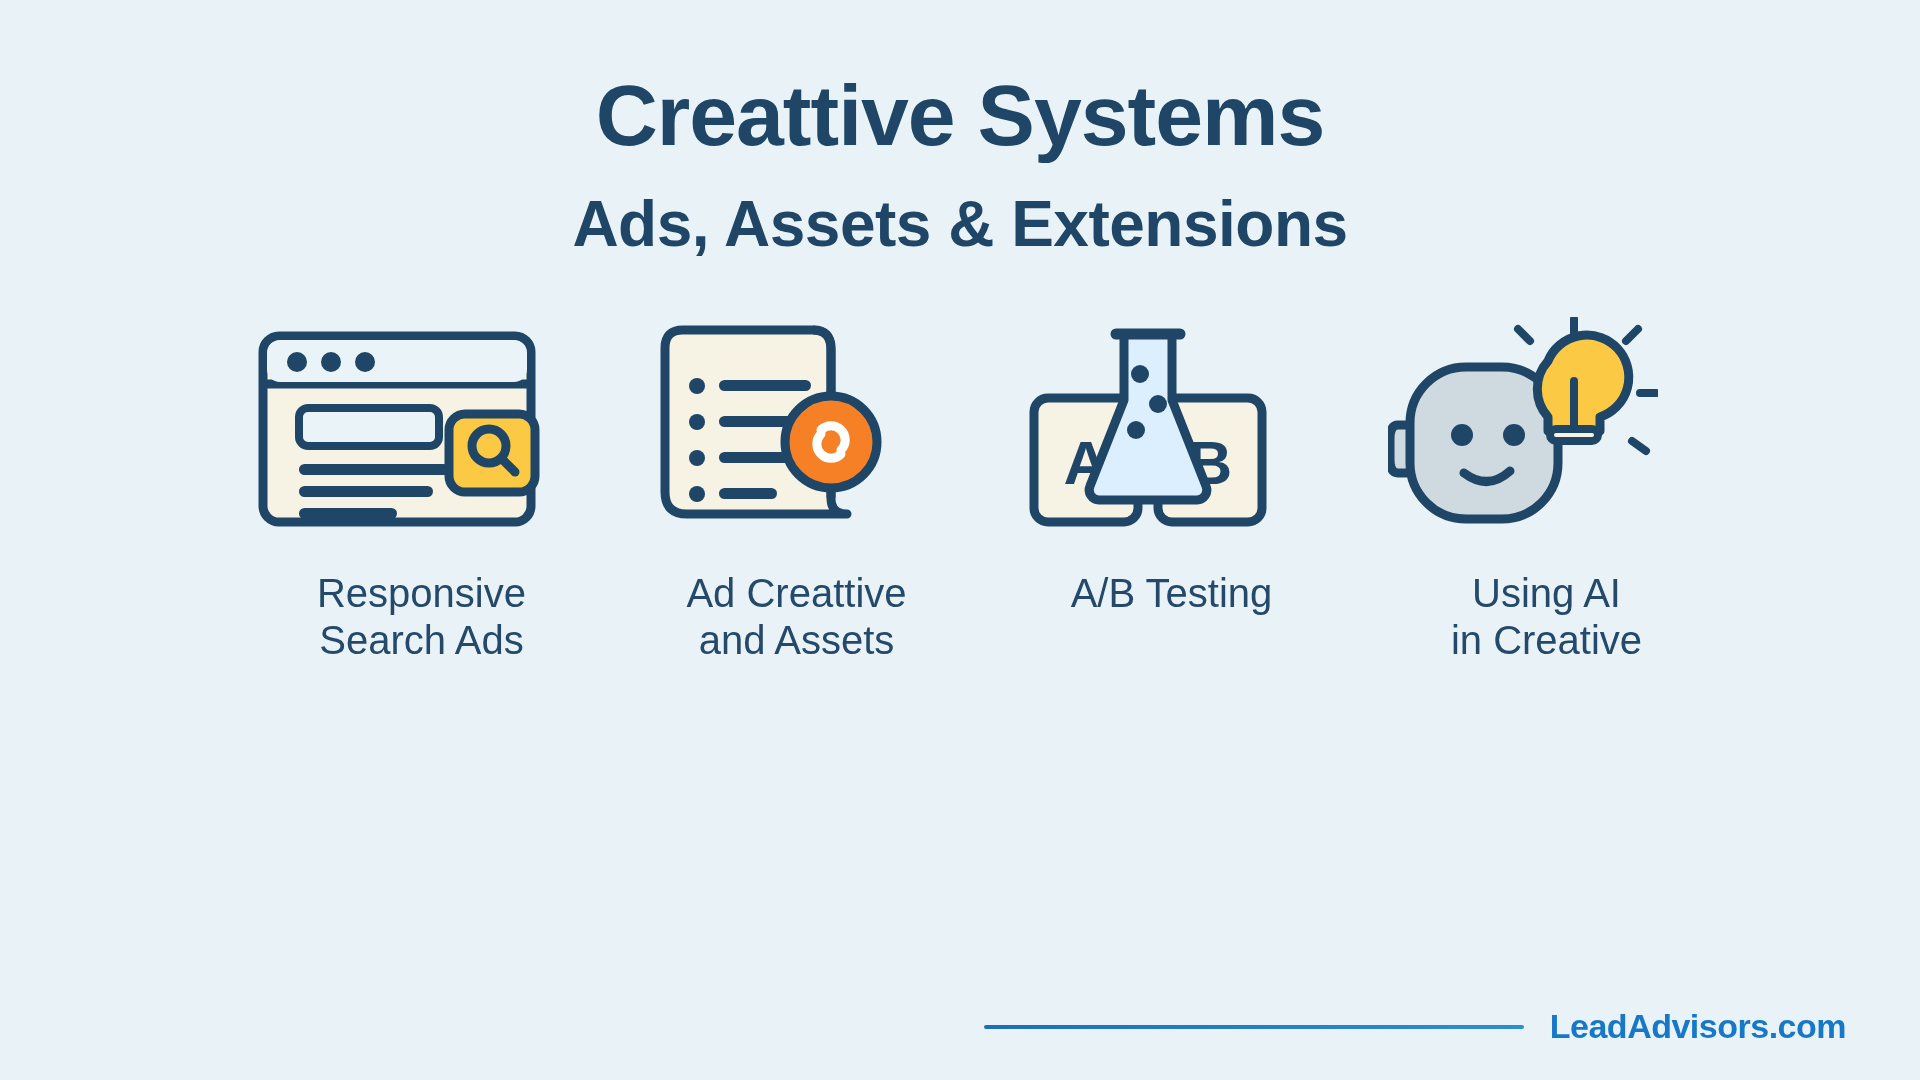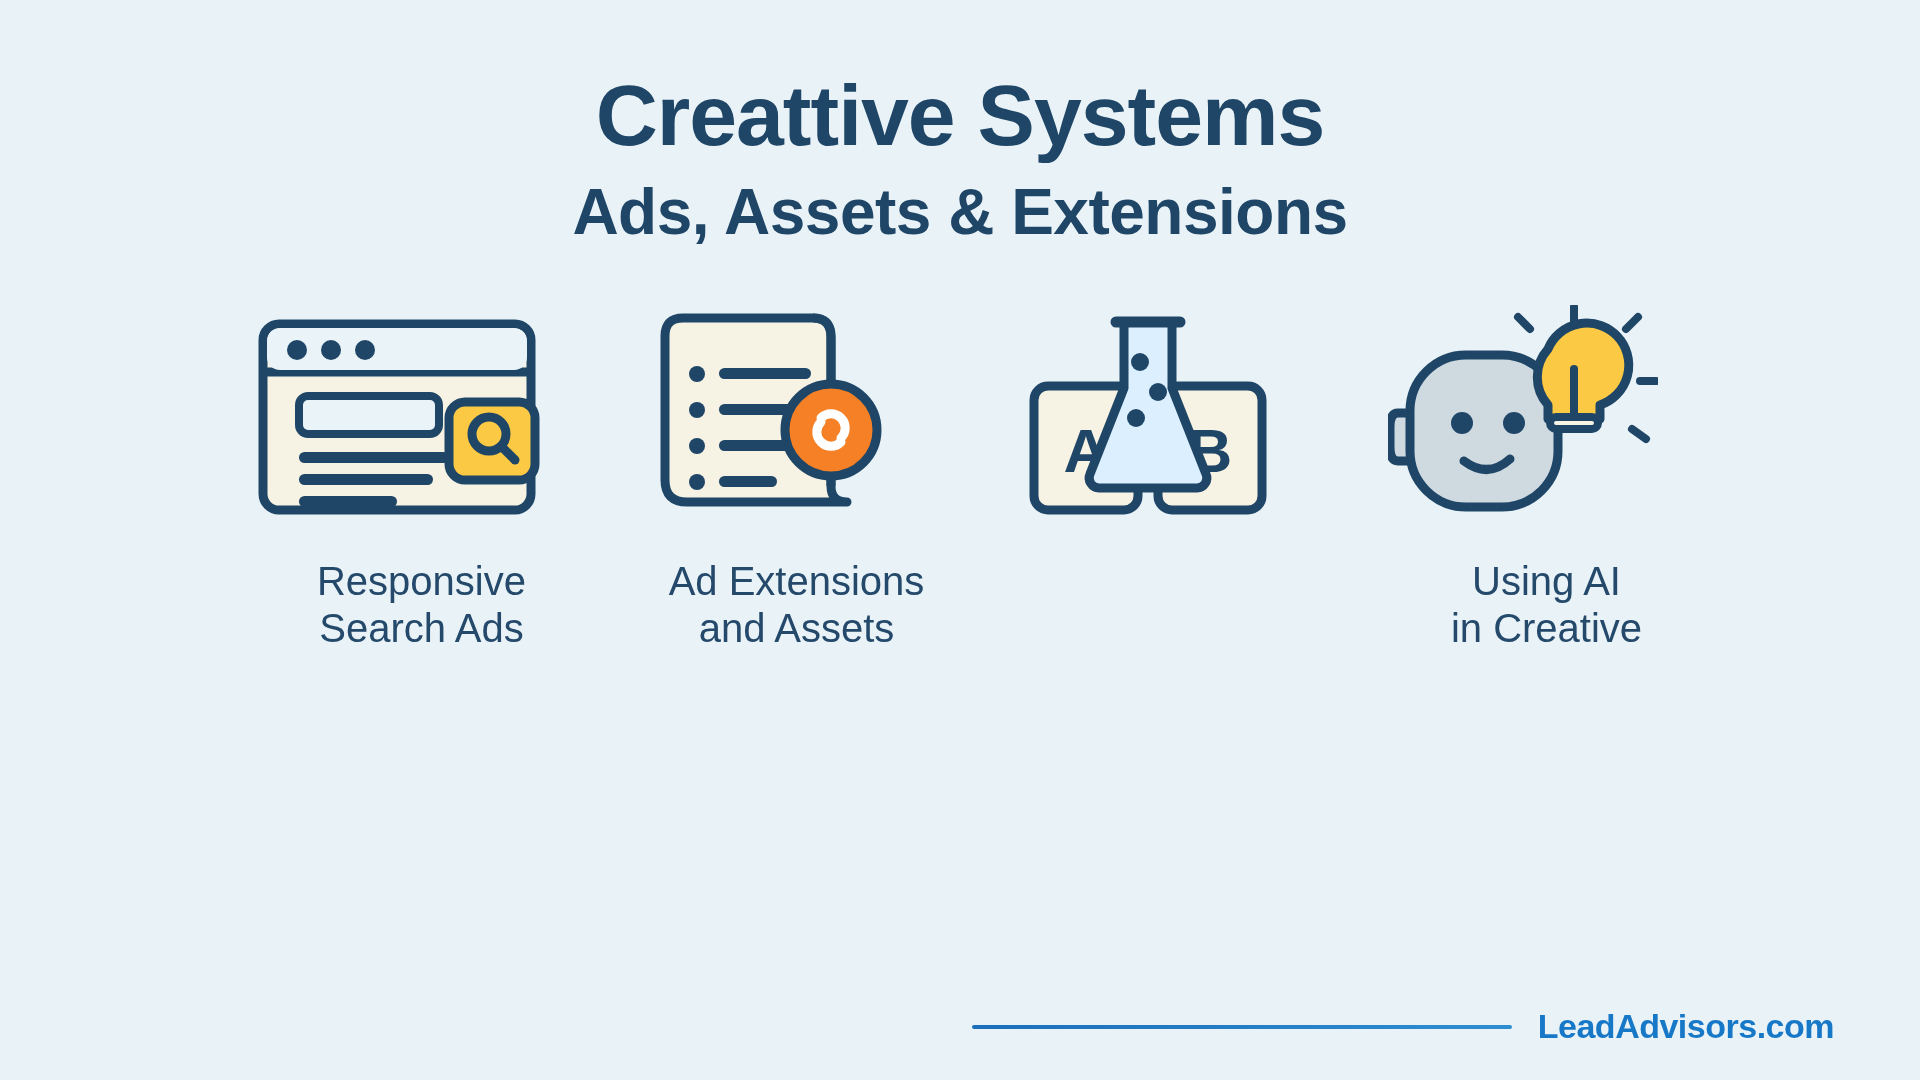--- a/index.html
+++ b/index.html
@@ -17,21 +17,21 @@
   .title{
     margin-top:72px;
     font-size:86px;
     font-weight:700;
     color:#1f4667;
     letter-spacing:-1px;
     line-height:1.0;
     text-align:center;
   }
   .subtitle{
-    margin-top:22px;
+    margin-top:34px;
     font-size:64px;
     font-weight:700;
     color:#1f4667;
     letter-spacing:-0.5px;
     line-height:1.0;
     text-align:center;
   }
   .desc{
     margin-top:36px;
     font-size:40px;
@@ -66,21 +66,21 @@
     font-size:40px;
     font-weight:400;
     color:#24496b;
     line-height:1.18;
     text-align:center;
     white-space:pre-line;
     margin-left:48px;
   }
   .footer{
     position:absolute;
-    left:0;right:12px;
+    left:0;right:0;
     bottom:34px;
     display:flex;
     align-items:center;
     justify-content:flex-end;
     padding-right:74px;
   }
   .footer-rule{
     width:540px;
     height:4px;
     background:linear-gradient(90deg,#1b6fba,#2f8ed0);
@@ -138,38 +138,39 @@
           <rect x="76" y="98" width="92" height="11" rx="5.5" fill="#1f4667"></rect>
           <circle cx="54" cy="140" r="8" fill="#1f4667"></circle>
           <rect x="76" y="134" width="78" height="11" rx="5.5" fill="#1f4667"></rect>
           <circle cx="54" cy="176" r="8" fill="#1f4667"></circle>
           <rect x="76" y="170" width="58" height="11" rx="5.5" fill="#1f4667"></rect>
           <circle cx="188" cy="124" r="46" fill="#f58025" stroke="#1f4667" stroke-width="9"></circle>
           <path d="M178 112 a14 14 0 0 1 20 0 a14 14 0 0 1 0 20" fill="none" stroke="#ffffff" stroke-width="9" stroke-linecap="round"></path>
           <path d="M198 136 a14 14 0 0 1 -20 0 a14 14 0 0 1 0 -20" fill="none" stroke="#ffffff" stroke-width="9" stroke-linecap="round"></path>
         </svg>
       </div>
-      <div class="card-label">Ad Extensions
+      <div class="card-label">Ad Creattive
 and Assets</div>
     </div>
 
     <div class="card">
       <div class="icon-wrap">
         <svg width="240" height="215" viewBox="0 0 240 215">
           <rect x="6" y="76" width="104" height="124" rx="14" fill="#f7f3e4" stroke="#1f4667" stroke-width="9"></rect>
           <rect x="130" y="76" width="104" height="124" rx="14" fill="#f7f3e4" stroke="#1f4667" stroke-width="9"></rect>
           <text x="58" y="162" text-anchor="middle" font-family="Liberation Sans, sans-serif" font-size="62" font-weight="700" fill="#1f4667">A</text>
           <text x="182" y="162" text-anchor="middle" font-family="Liberation Sans, sans-serif" font-size="62" font-weight="700" fill="#1f4667">B</text>
           <path d="M96 12 h48 v66 l34 86 a10 10 0 0 1 -9 14 H71 a10 10 0 0 1 -9 -14 l34 -86 Z" fill="#dcefff" stroke="#1f4667" stroke-width="9" stroke-linejoin="round"></path>
           <path d="M88 12 h64" stroke="#1f4667" stroke-width="11" stroke-linecap="round"></path>
           <circle cx="112" cy="52" r="9" fill="#1f4667"></circle>
           <circle cx="130" cy="82" r="9" fill="#1f4667"></circle>
           <circle cx="108" cy="108" r="9" fill="#1f4667"></circle>
         </svg>
       </div>
+      <div class="card-label">A/B Testing</div>
     </div>
 
     <div class="card">
       <div class="icon-wrap">
         <svg width="270" height="225" viewBox="0 0 270 225">
           <path d="M10 108 q-8 0 -8 14 v20 q0 14 8 14 h14 v-48 Z" fill="#ced9e0" stroke="#1f4667" stroke-width="9" stroke-linejoin="round"></path>
           <rect x="22" y="50" width="148" height="152" rx="56" fill="#ced9e0" stroke="#1f4667" stroke-width="9"></rect>
           <circle cx="74" cy="118" r="11" fill="#1f4667"></circle>
           <circle cx="126" cy="118" r="11" fill="#1f4667"></circle>
           <path d="M76 156 q24 18 46 -2" fill="none" stroke="#1f4667" stroke-width="9" stroke-linecap="round"></path>

